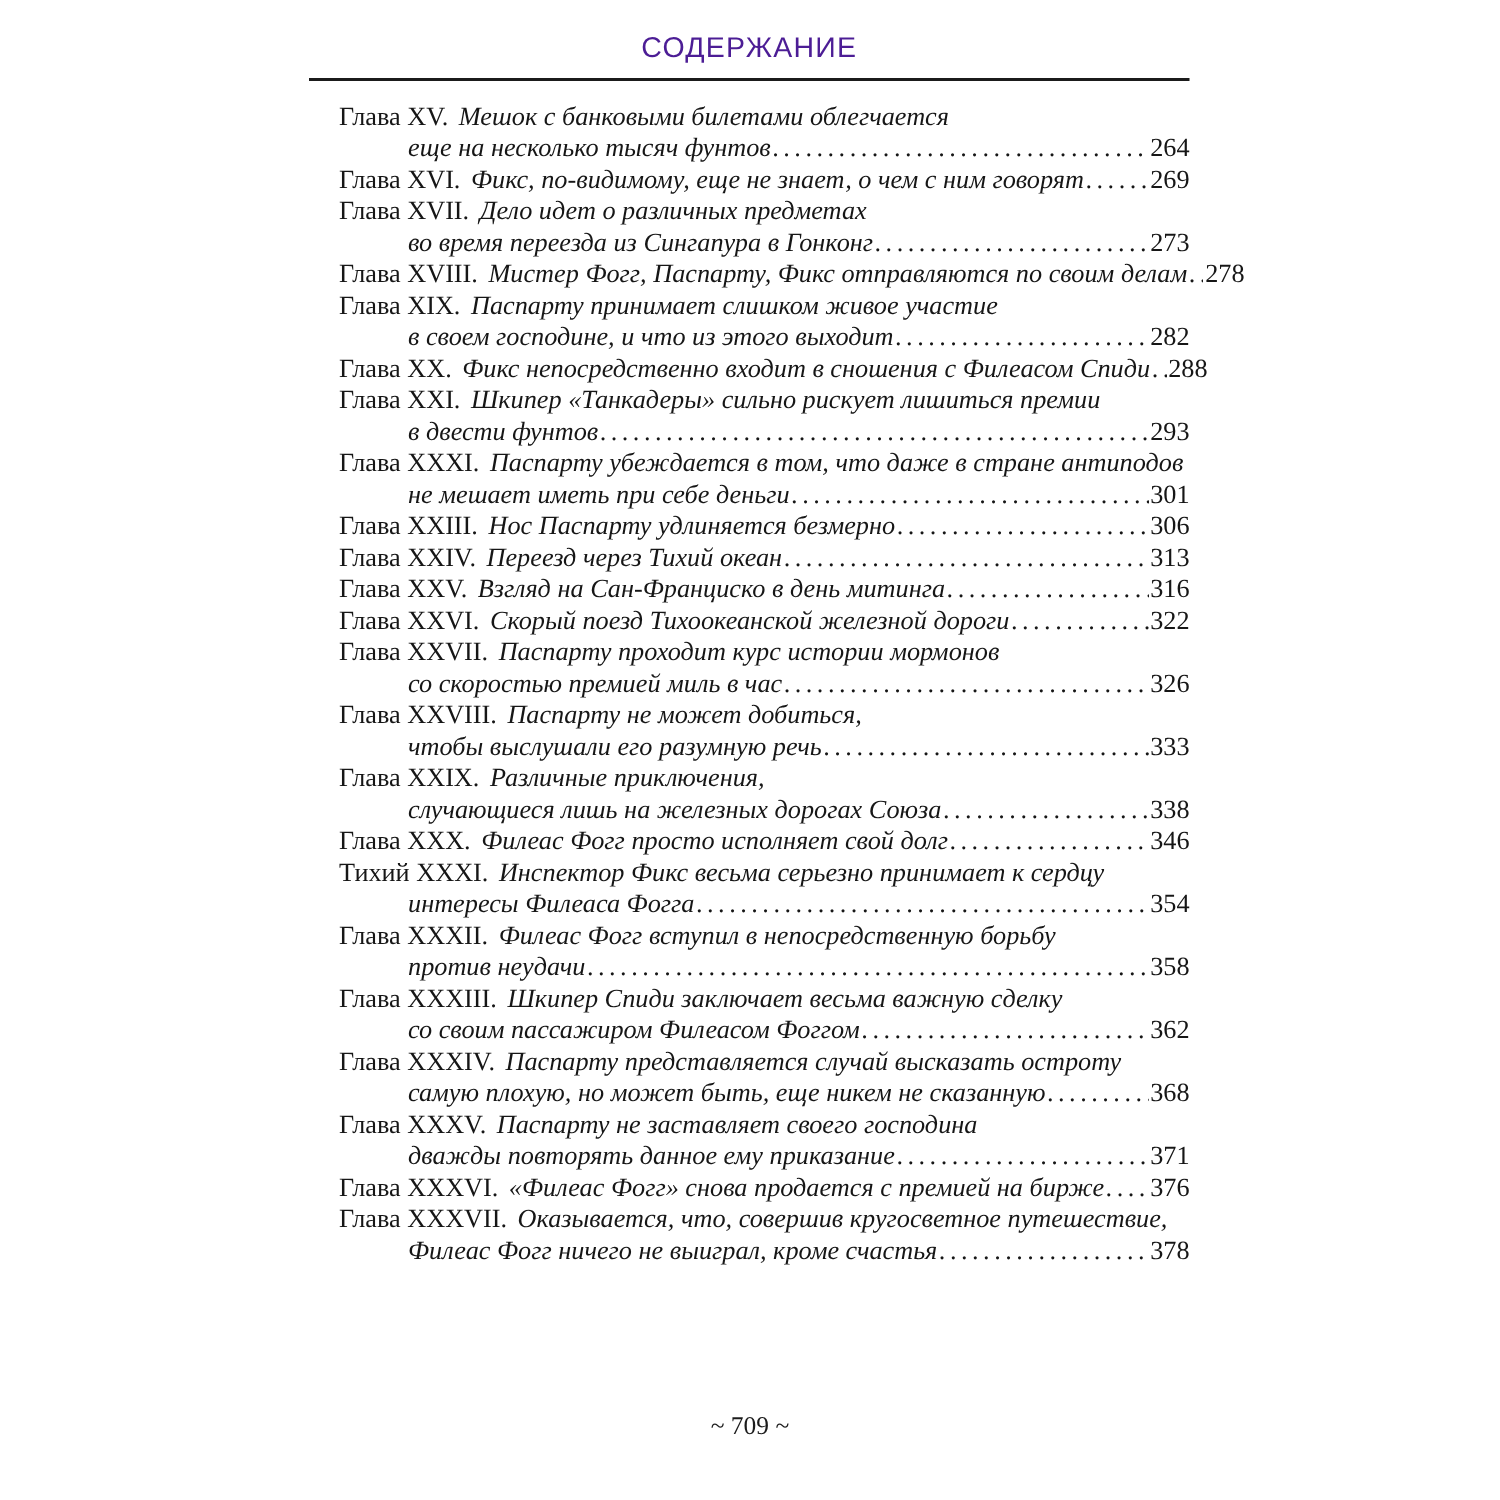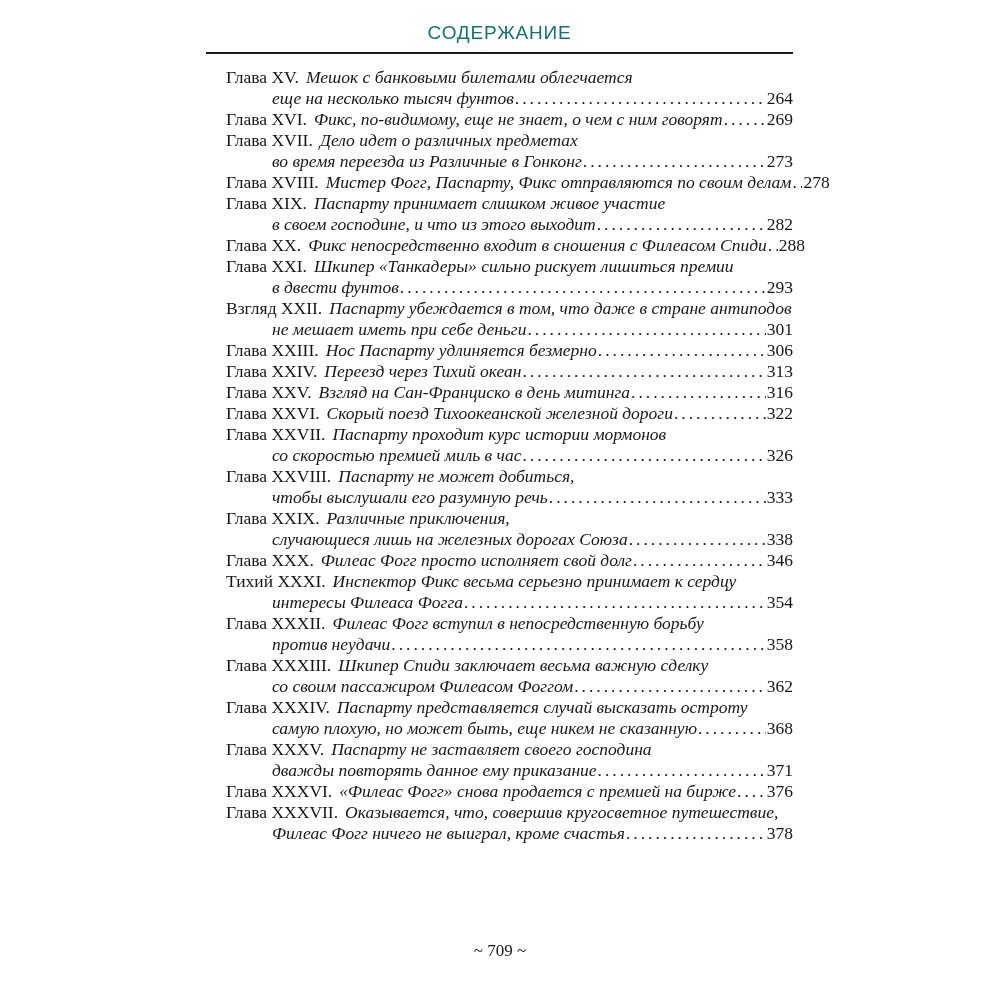--- a/index.html
+++ b/index.html
@@ -19,21 +19,21 @@
     position: absolute;
     left: 206px;
     top: 22px;
     width: 587px;
   }
   .toc-header {
     text-align: center;
     font-family: "Liberation Sans", sans-serif;
     font-size: 19px;
     letter-spacing: 0.8px;
-    color: #0f766e;
+    color: #4c1d95;
     padding-bottom: 8px;
     border-bottom: 2px solid #1b1b1b;
   }
   .toc-list {
     margin-top: 13px;
     font-size: 17.5px;
     line-height: 21px;
   }
   .toc-entry { margin: 0; }
   .toc-line {
@@ -101,21 +101,21 @@
           <span class="leader"></span>
           <span class="page-ref">269</span>
         </div>
       </div>
       <div class="toc-entry">
         <div class="toc-line">
           <span class="chap-label">Глава XVII.</span>
           <span class="chap-title">Дело идет о различных предметах</span>
         </div>
         <div class="toc-line cont-line">
-          <span class="chap-cont">во время переезда из Различные в Гонконг</span>
+          <span class="chap-cont">во время переезда из Сингапура в Гонконг</span>
           <span class="leader"></span>
           <span class="page-ref">273</span>
         </div>
       </div>
       <div class="toc-entry">
         <div class="toc-line">
           <span class="chap-label">Глава XVIII.</span>
           <span class="chap-title">Мистер Фогг, Паспарту, Фикс отправляются по своим делам</span>
           <span class="leader"></span>
           <span class="page-ref">278</span>
@@ -146,21 +146,21 @@
           <span class="chap-title">Шкипер «Танкадеры» сильно рискует лишиться премии</span>
         </div>
         <div class="toc-line cont-line">
           <span class="chap-cont">в двести фунтов</span>
           <span class="leader"></span>
           <span class="page-ref">293</span>
         </div>
       </div>
       <div class="toc-entry">
         <div class="toc-line">
-          <span class="chap-label">Взгляд XXII.</span>
+          <span class="chap-label">Глава XXXI.</span>
           <span class="chap-title">Паспарту убеждается в том, что даже в стране антиподов</span>
         </div>
         <div class="toc-line cont-line">
           <span class="chap-cont">не мешает иметь при себе деньги</span>
           <span class="leader"></span>
           <span class="page-ref">301</span>
         </div>
       </div>
       <div class="toc-entry">
         <div class="toc-line">

